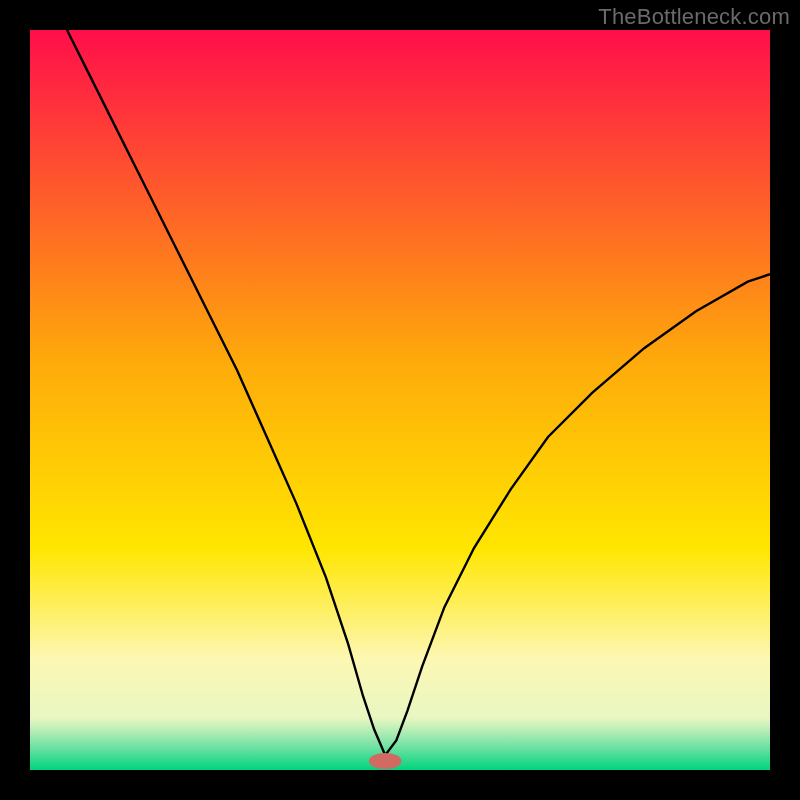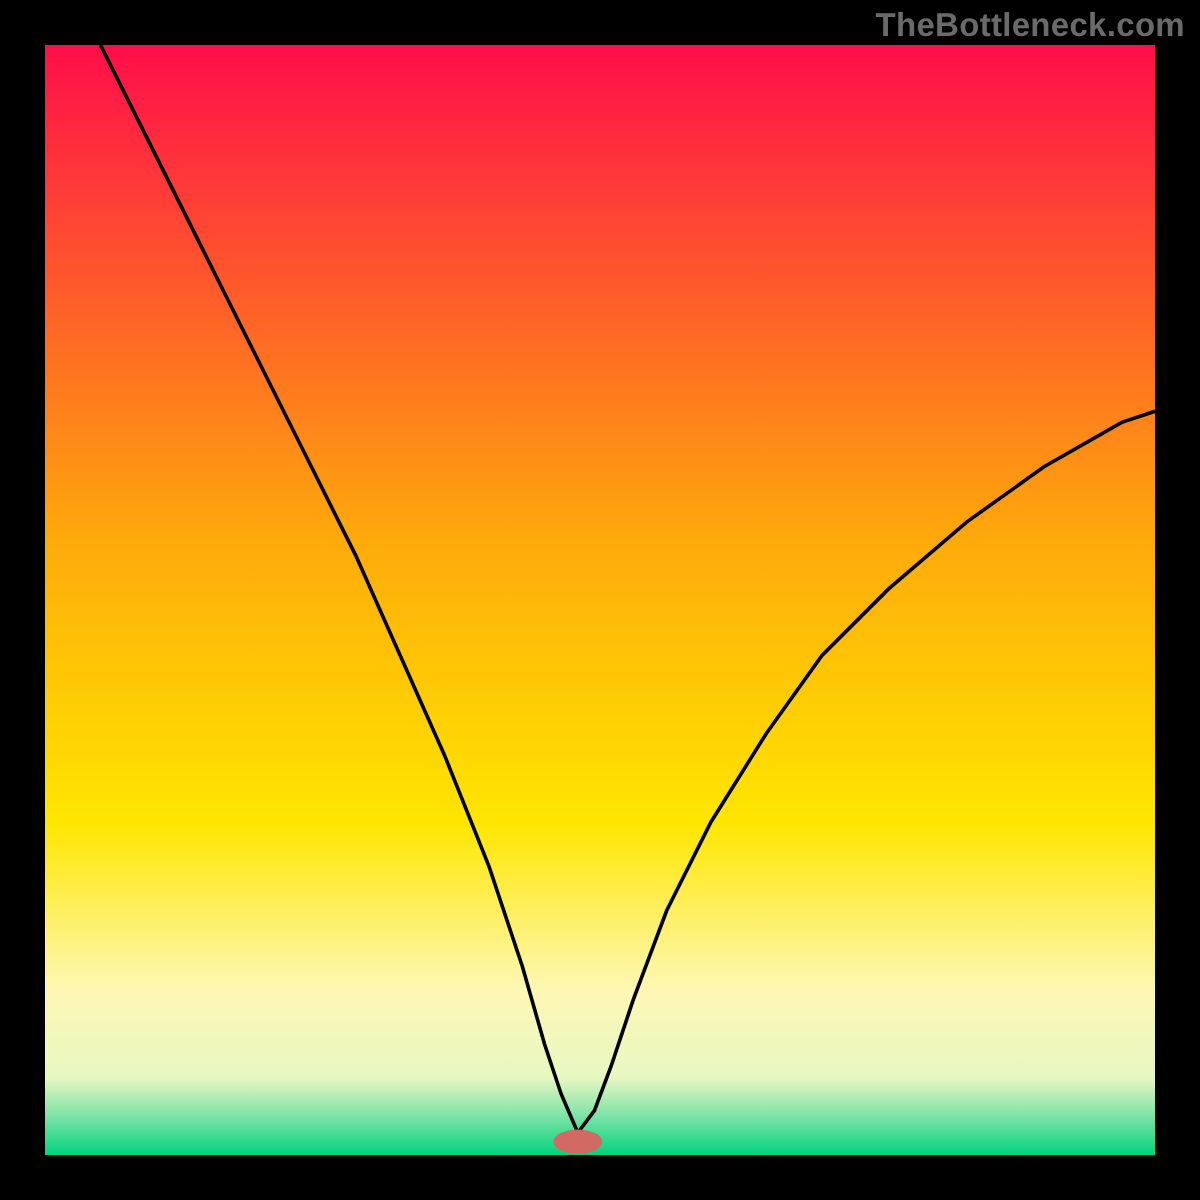--- a/index.html
+++ b/index.html
@@ -16,21 +16,21 @@
     width: 800px;
     height: 800px;
     background: #000;
   }
   .watermark {
     position: absolute;
     top: 4px;
     right: 10px;
     color: #6a6a6a;
     font-size: 22px;
-    font-weight: 700;
+    font-weight: 400;
     letter-spacing: 0.2px;
     z-index: 5;
   }
   .plot-area {
     position: absolute;
     left: 30px;
     top: 30px;
     width: 740px;
     height: 740px;
     overflow: hidden;

